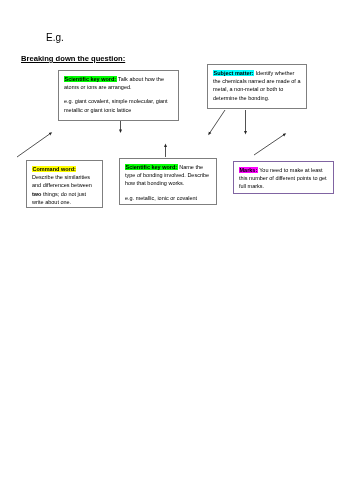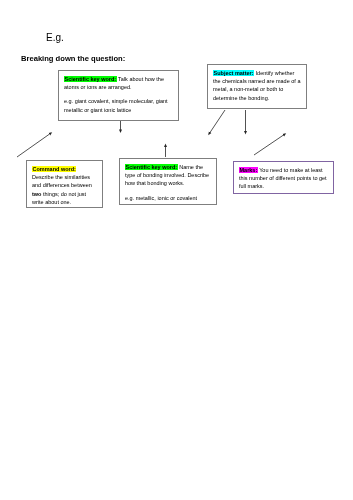--- a/index.html
+++ b/index.html
@@ -44,20 +44,21 @@
     font-size: 10px;
     line-height: 10px;
     margin-left: 43px;
   }
   .section-head {
     position: absolute;
     left: 21px;
     top: 54px;
     font-size: 7.6px;
     font-weight: bold;
+    text-decoration: underline;
     line-height: 10px;
   }
 
   
   .box {
     position: absolute;
     box-sizing: border-box;
     background: #ffffff;
     border: 1px solid #7f7f7f;
     padding: 4px 5px 4px 5px;

